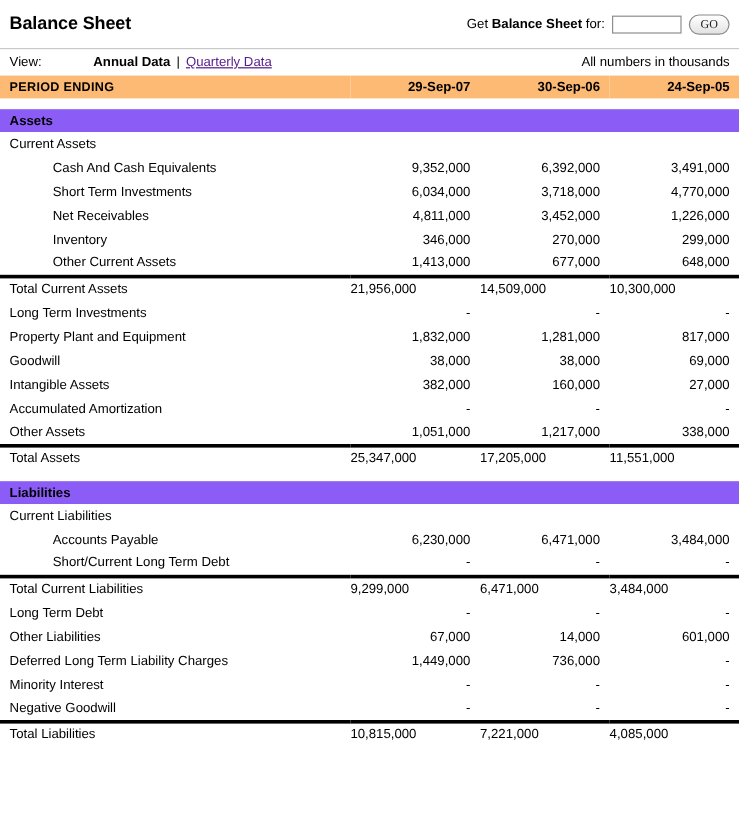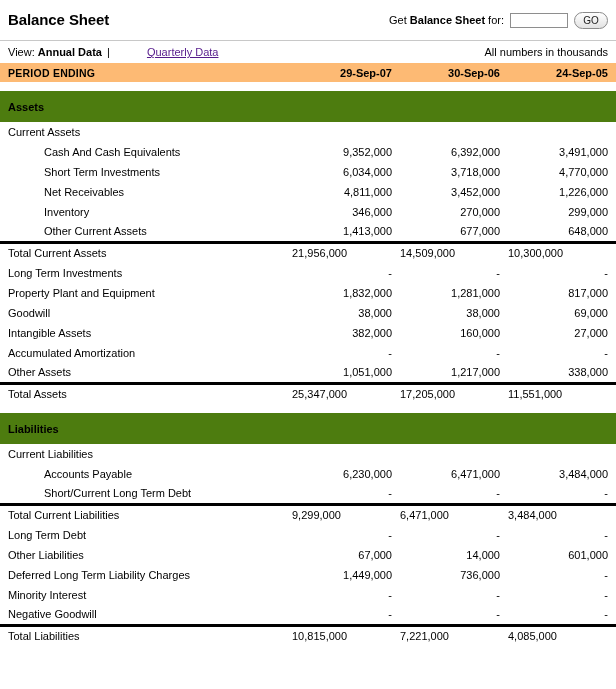--- a/index.html
+++ b/index.html
@@ -55,21 +55,21 @@
     font-size: 11px;
     padding: 0 2px;
     box-sizing: border-box;
   }
   .go-button {
     width: 34px;
     height: 17px;
     border-radius: 9px;
     border: 1px solid #8a8a8a;
     background: linear-gradient(#ffffff, #e2e2e2);
-    font-family: Liberation Sans, sans-serif;
+    font-family: Liberation Serif, serif;
     font-size: 10px;
     font-weight: normal;
     color: #222222;
     line-height: 15px;
     text-align: center;
     padding: 0;
     cursor: pointer;
     box-sizing: border-box;
   }
 
@@ -77,26 +77,25 @@
   .viewrow {
     height: 22px;
     display: flex;
     align-items: center;
     justify-content: space-between;
     padding: 0 8px;
     box-sizing: border-box;
     font-size: 11px;
   }
   .viewrow .left { white-space: nowrap; }
-  .viewrow .left .annual { font-weight: bold; }
+  .viewrow .left .annual { font-weight: bold; margin-left: 40px; }
   .viewrow .left .sep { color: #000; margin: 0 2px; }
   .viewrow a.qlink {
     color: #551a8b;
     text-decoration: underline;
-    margin-left: 32px;
   }
   .viewrow .right { white-space: nowrap; }
 
   
   table.fin {
     width: 616px;
     border-collapse: collapse;
     table-layout: fixed;
   }
   table.fin col.c-label { width: 292px; }
@@ -129,21 +128,21 @@
   }
   tr.periodrow td.lbl { padding-left: 8px; }
   tr.periodrow td.num {
     text-align: right;
     padding-right: 8px;
     letter-spacing: 0;
     font-size: 11px;
   }
 
   
-  tr.sectionrow { height: 31px; background: #4d7c0f; }
+  tr.sectionrow { height: 19px; background: #8b5cf6; }
   tr.sectionrow td {
     font-weight: bold;
     padding-left: 8px;
   }
 
   
   tr.spacer { height: 9px; }
   tr.spacer td { font-size: 0; line-height: 0; }
 
   

